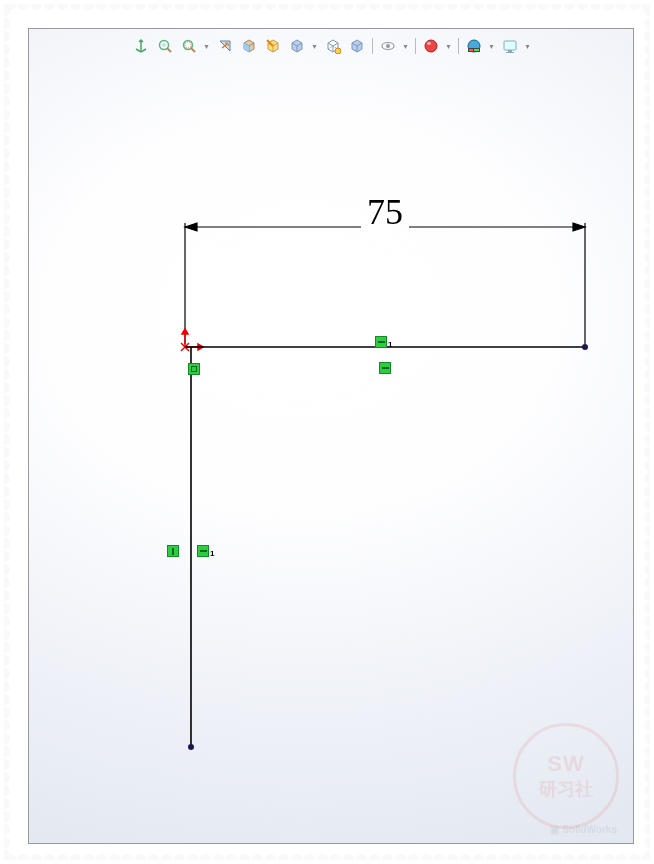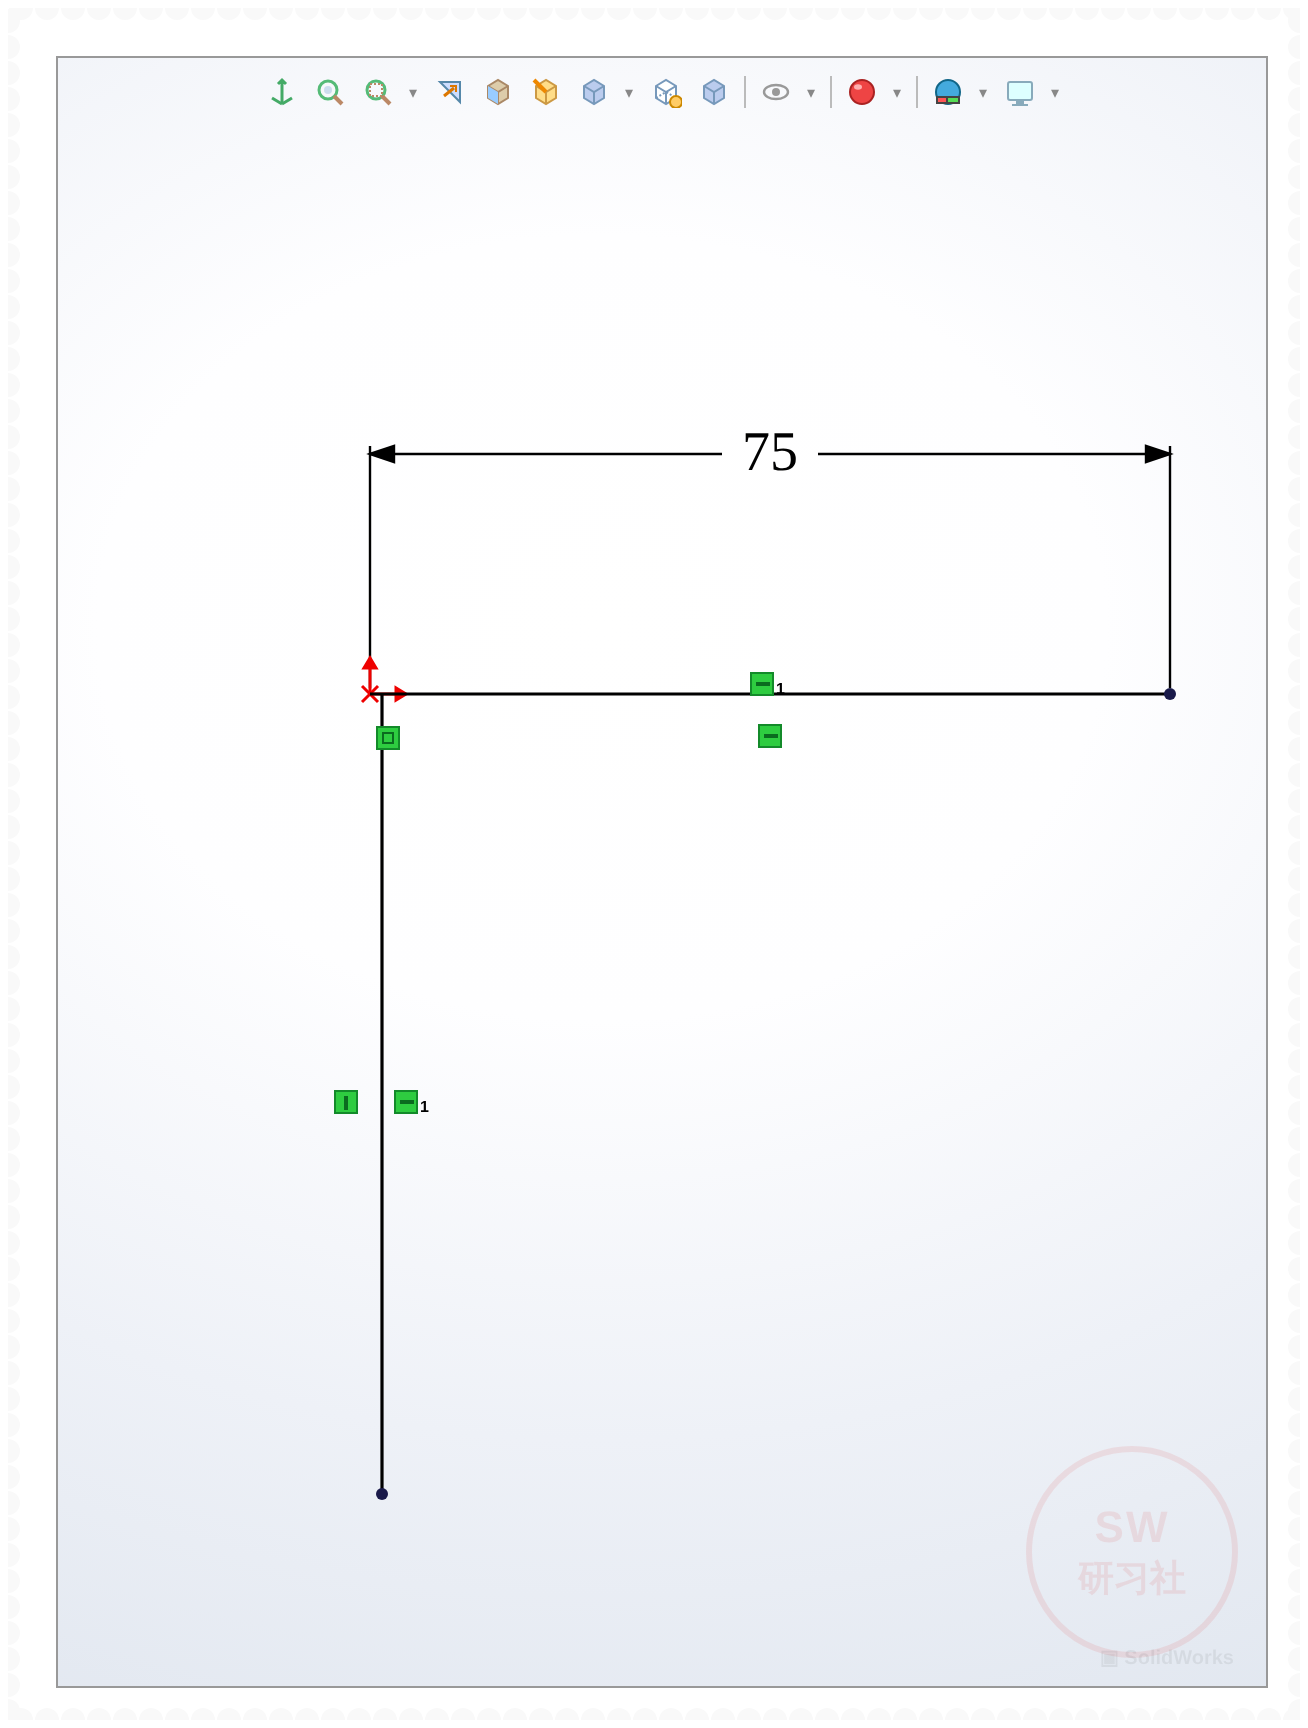--- a/index.html
+++ b/index.html
@@ -77,24 +77,23 @@
   .relation-badge .hmark { width:7px; height:2px; background:#0a6b1f; }
   .relation-badge .vmark { width:2px; height:7px; background:#0a6b1f; }
   .relation-badge .box { width:6px; height:6px; border:1px solid #0a6b1f; box-sizing:border-box; }
   .sub1 {
     position:absolute; font-size:8px; font-weight:bold; color:#000;
   }
   
   .dim-text {
     position: absolute;
     font-family: "Times New Roman", serif;
-    font-size: 28px;
+    font-size: 36px;
     color: #000;
     transform: translateX(-50%);
-    margin-top: 20px;
   }
   
   .watermark {
     position: absolute;
     right: 14px;
     bottom: 14px;
     width: 100px;
     height: 100px;
     opacity: 0.10;
     display:flex;

